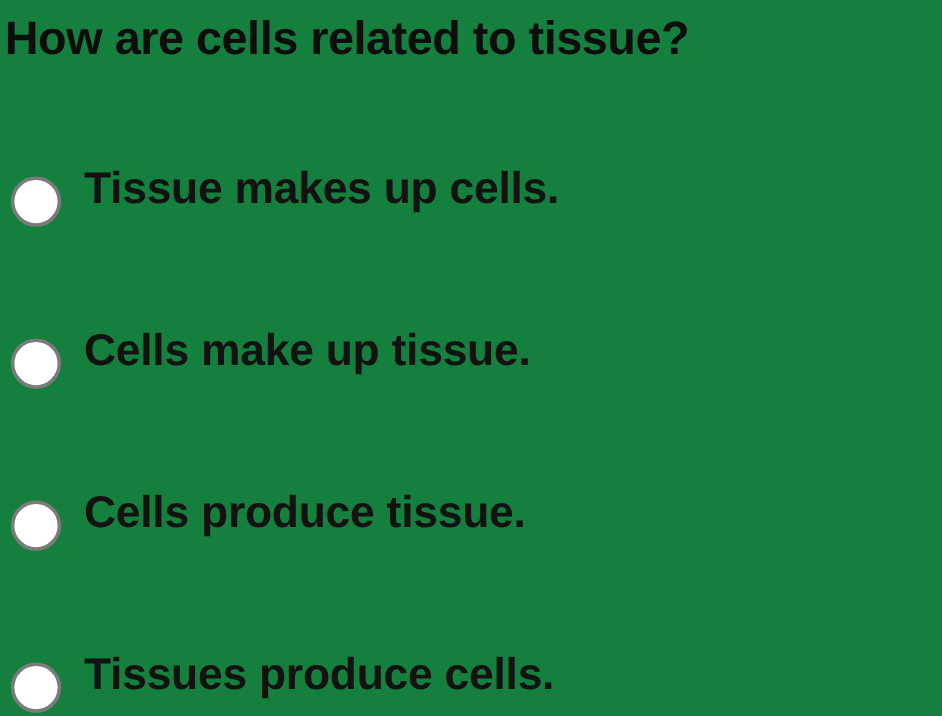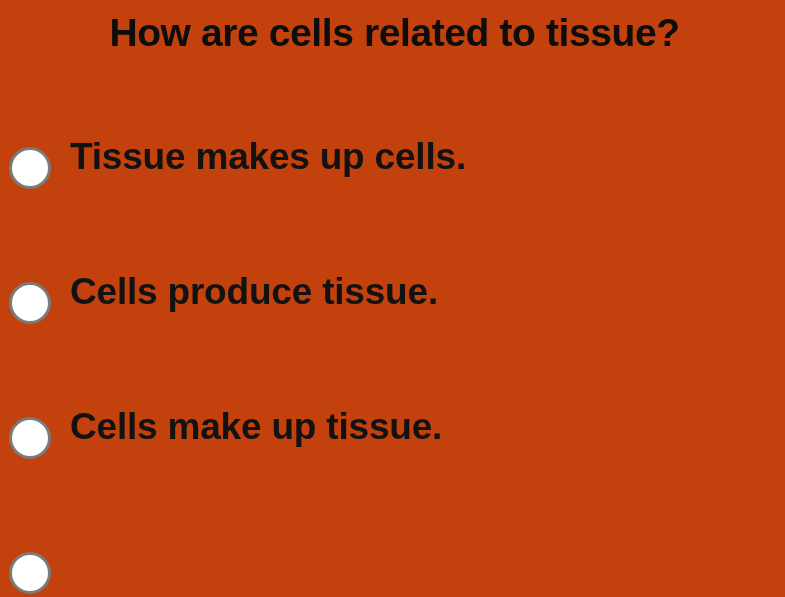--- a/index.html
+++ b/index.html
@@ -15,23 +15,22 @@
     overflow: hidden;
     position: relative;
   }
 
   .question-card {
     position: absolute;
     left: 0;
     top: 0;
     width: 785px;
     height: 597px;
-    background: #c2410c;
+    background: #15803d;
     overflow: hidden;
-    text-align: center;
   }
 
   .question-title {
     position: absolute;
     left: 4px;
     top: 8px;
     width: 781px;
     font-size: 39px;
     font-weight: bold;
     line-height: 50px;
@@ -86,27 +85,28 @@
 
   <div class="options-list">
 
     <label class="option-row">
       <span class="option-radio"></span>
       <span class="option-label">Tissue makes up cells.</span>
     </label>
 
     <label class="option-row">
       <span class="option-radio"></span>
+      <span class="option-label">Cells make up tissue.</span>
+    </label>
+
+    <label class="option-row">
+      <span class="option-radio"></span>
       <span class="option-label">Cells produce tissue.</span>
     </label>
 
     <label class="option-row">
       <span class="option-radio"></span>
-      <span class="option-label">Cells make up tissue.</span>
-    </label>
-
-    <label class="option-row">
-      <span class="option-radio"></span>
+      <span class="option-label">Tissues produce cells.</span>
     </label>
 
   </div>
 
 </div>
 
 </body></html>

